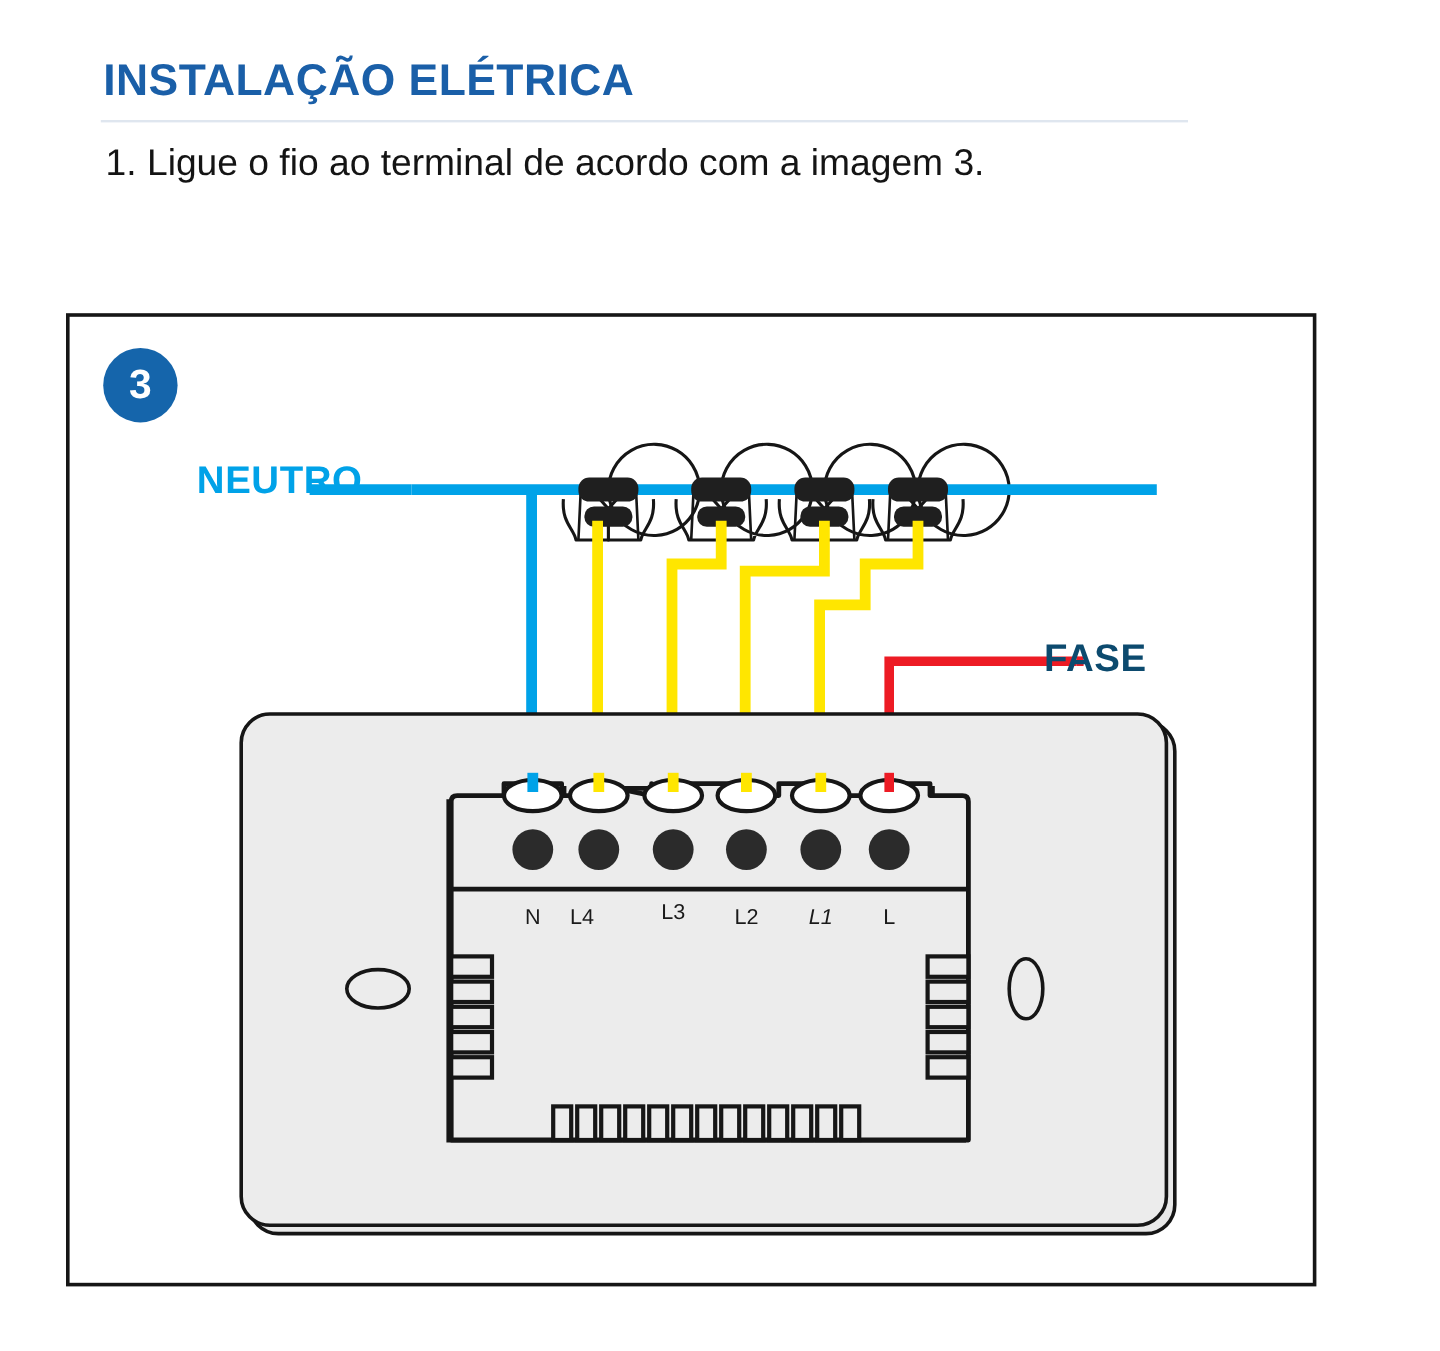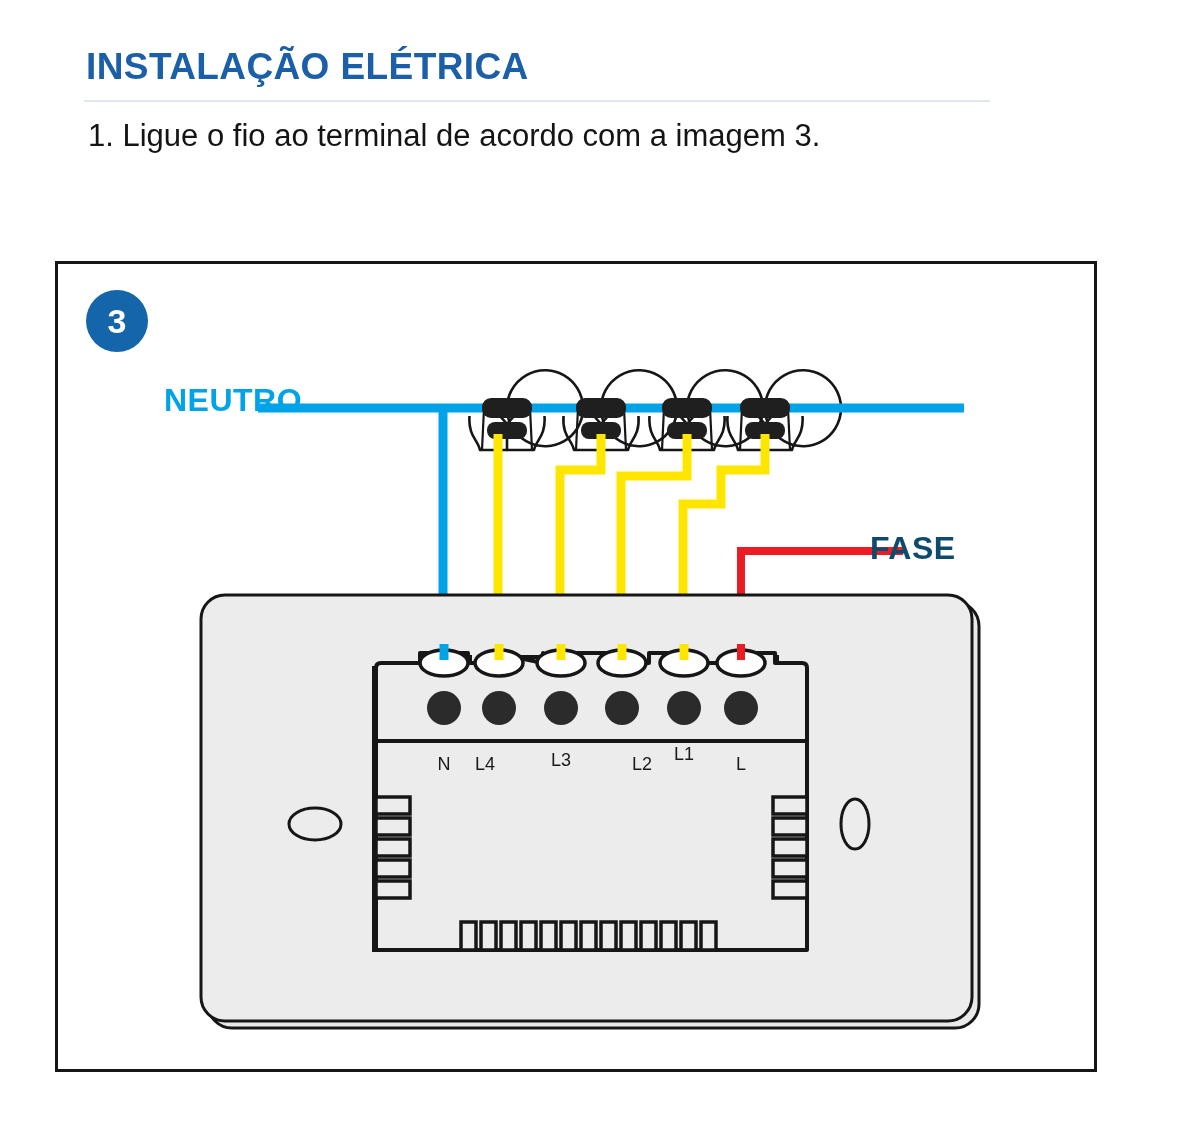--- a/index.html
+++ b/index.html
@@ -304,18 +304,18 @@
     </svg>
 
     <div class="badge">3</div>
 
     <div class="label-neutro">NEUTRO</div>
     <div class="label-fase">FASE</div>
 
     <div class="term-label" style="left:386px; top:490px;">N</div>
     <div class="term-label" style="left:427px; top:490px;">L4</div>
     <div class="term-label" style="left:503px; top:486px;">L3</div>
-    <div class="term-label" style="left:584px; top:490px;">L2</div>
-    <div class="term-label" style="left:626px; top:480px;">L1</div>
+    <div class="term-label" style="left:564px; top:490px;">L2</div>
+    <div class="term-label" style="left:626px; top:490px;font-style:italic;">L1</div>
     <div class="term-label" style="left:683px; top:490px;">L</div>
 
   </div>
 </div>
 
 </body></html>

